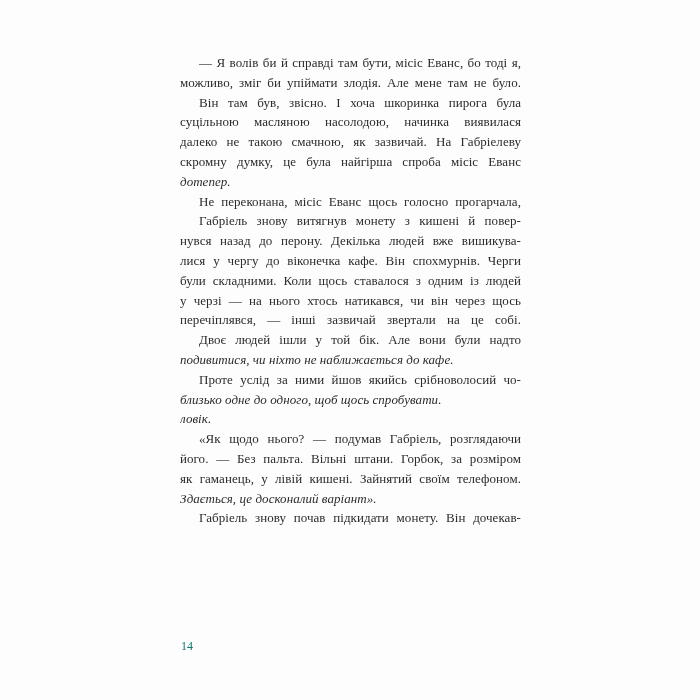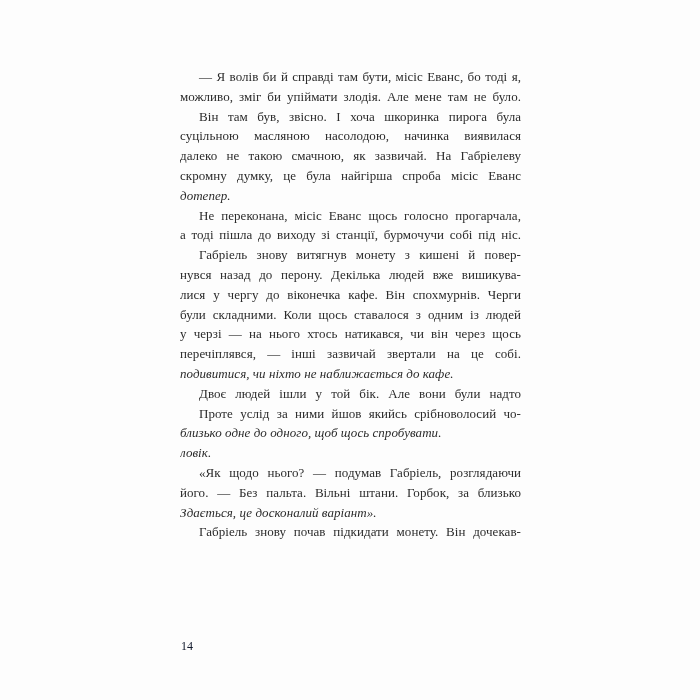--- a/index.html
+++ b/index.html
@@ -16,21 +16,21 @@
   .page {
     position: absolute;
     left: 0; top: 0;
     width: 700px;
     height: 700px;
     background: #fdfdfd;
   }
   .text-block {
     position: absolute;
     left: 180px;
-    top: 67px;
+    top: 53px;
     width: 341px;
     color: #2b2b2b;
     font-size: 13px;
   }
   .line {
     height: 19.8px;
     line-height: 19.8px;
     text-align: justify;
     text-align-last: justify;
     overflow: hidden;
@@ -59,31 +59,31 @@
 <div class="page" style="background: rgb(253, 253, 253);">
   <div class="text-block" style="color: rgb(43, 43, 43);">
       <div class="line indent">— Я волів би й справді там бути, місіс Еванс, бо тоді я,</div>
       <div class="line">можливо, зміг би упіймати злодія. Але мене там не було.</div>
       <div class="line indent">Він там був, звісно. І хоча шкоринка пирога була</div>
       <div class="line">суцільною масляною насолодою, начинка виявилася</div>
       <div class="line">далеко не такою смачною, як зазвичай. На Габріелеву</div>
       <div class="line">скромну думку, це була найгірша спроба місіс Еванс</div>
       <div class="line no-just">дотепер.</div>
       <div class="line indent">Не переконана, місіс Еванс щось голосно прогарчала,</div>
-      <div class="line">а тоді пішла до виходу зі станції, бурмочучи собі під ніс.</div>
       <div class="line indent">Габріель знову витягнув монету з кишені й повер-</div>
       <div class="line">нувся назад до перону. Декілька людей вже вишикува-</div>
       <div class="line">лися у чергу до віконечка кафе. Він спохмурнів. Черги</div>
       <div class="line">були складними. Коли щось ставалося з одним із людей</div>
       <div class="line">у черзі — на нього хтось натикався, чи він через щось</div>
       <div class="line">перечіплявся, — інші зазвичай звертали на це собі.</div>
+      <div class="line indent">Двоє людей ішли у той бік. Але вони були надто</div>
       <div class="line no-just">подивитися, чи ніхто не наближається до кафе.</div>
-      <div class="line indent">Двоє людей ішли у той бік. Але вони були надто</div>
       <div class="line indent">Проте услід за ними йшов якийсь срібноволосий чо-</div>
       <div class="line no-just">близько одне до одного, щоб щось спробувати.</div>
       <div class="line no-just">ловік.</div>
       <div class="line indent">«Як щодо нього? — подумав Габріель, розглядаючи</div>
-      <div class="line">його. — Без пальта. Вільні штани. Горбок, за близько</div>
+      <div class="line">його. — Без пальта. Вільні штани. Горбок, за розміром</div>
+      <div class="line">як гаманець, у лівій кишені. Зайнятий своїм телефоном.</div>
       <div class="line no-just">Здається, це досконалий варіант».</div>
       <div class="line indent">Габріель знову почав підкидати монету. Він дочекав-</div>
     </div>
-  <div class="page-number" style="color: #0f172a;">14</div>
+  <div class="page-number" style="color: #0f766e;">14</div>
 </div>
 
 </body></html>

